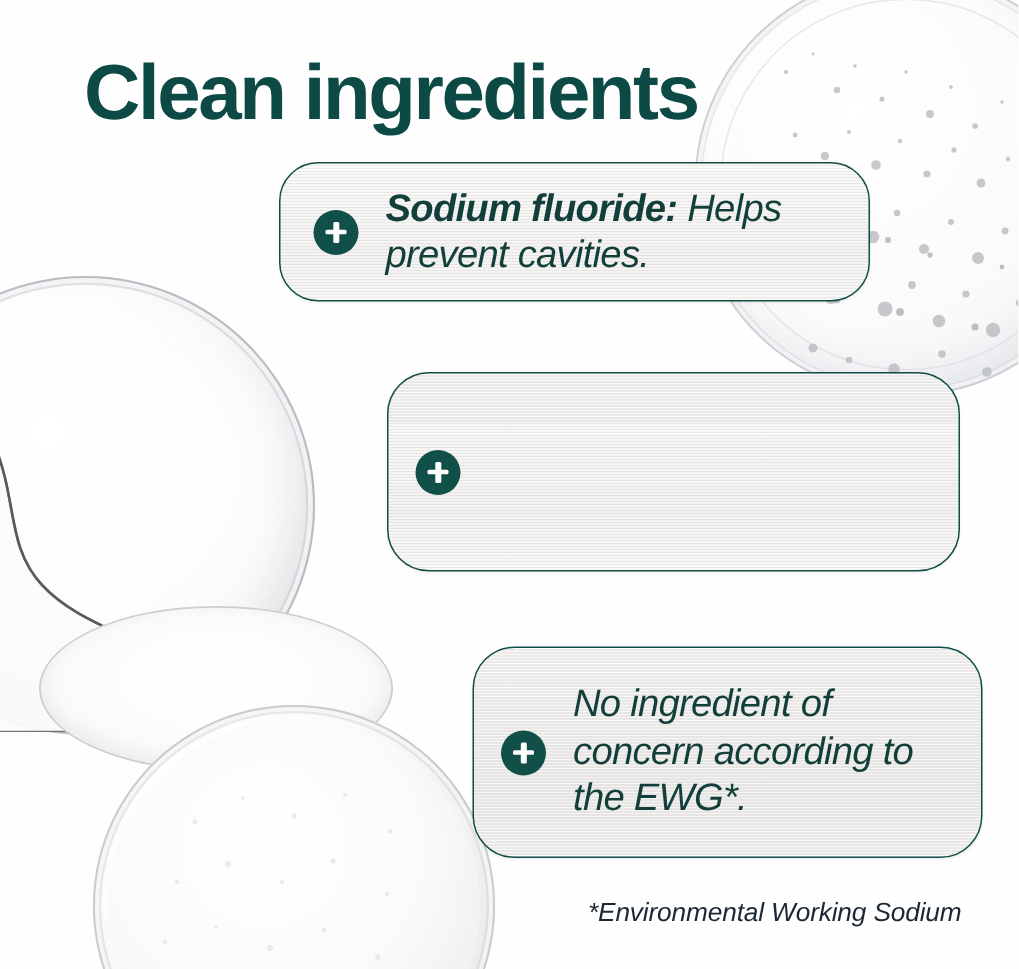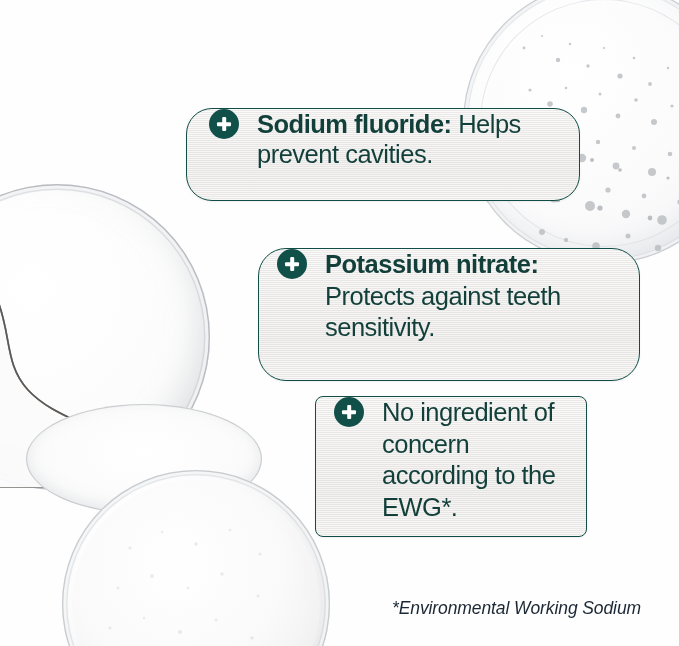--- a/index.html
+++ b/index.html
@@ -142,38 +142,39 @@
     color: #0d4a46;
     line-height: 1.12;
     white-space: nowrap;
   }
 
   
   .fact-card {
     position: absolute;
     box-sizing: border-box;
     display: flex;
-    align-items: flex-start;
+    align-items: center;
     border: 1.6px solid #0f4d46;
     border-radius: 26px;
     background:
       repeating-linear-gradient(
         180deg,
         rgba(255,255,255,0.55) 0px,
         rgba(255,255,255,0.55) 1px,
         rgba(228,227,225,0.55) 1px,
         rgba(228,227,225,0.55) 2px
       ),
       linear-gradient(180deg, #f4f3f2 0%, #eceae8 42%, #e7e5e3 70%, #f1f0ee 100%);
     box-shadow: 0 1px 2px rgba(120,120,120,0.10);
     overflow: hidden;
+    font-style: italic;
   }
   .card-1 { left: 186px; top: 108px;  width: 394px; height: 93px;  border-radius: 26px; }
   .card-2 { left: 258px; top: 248px;  width: 382px; height: 133px; border-radius: 28px; }
-  .card-3 { left: 315px; top: 396px;  width: 272px; height: 141px; border-radius: 8px; }
+  .card-3 { left: 315px; top: 431px;  width: 340px; height: 141px; border-radius: 28px; }
 
   .plus-badge {
     flex: 0 0 auto;
     width: 30px;
     height: 30px;
     border-radius: 50%;
     background: #115049;
     position: relative;
     margin-left: 22px;
   }
@@ -340,29 +341,29 @@
       <g fill="#cccdcf" opacity="0.45">
         <circle cx="150" cy="180" r="2.6"></circle>
           <circle cx="172" cy="196" r="2.2"></circle>
         <circle cx="196" cy="186" r="2.0"></circle>
           <circle cx="188" cy="210" r="2.4"></circle>
         <circle cx="132" cy="208" r="2.0"></circle>
       </g>
     </svg>
   </div>
 
+  <h1 class="page-title">Clean ingredients</h1>
 
   <div class="fact-card card-1">
     <span class="plus-badge"></span>
     <div class="card-text"><span class="lead">Sodium fluoride:</span><span> Helps prevent cavities.</span></div>
   </div>
 
   <div class="fact-card card-2">
     <span class="plus-badge"></span>
-    <div class="card-text"><span class="lead">Potassium nitrate:</span><span> Protects against teeth sensitivity.</span></div>
   </div>
 
   <div class="fact-card card-3">
     <span class="plus-badge"></span>
     <div class="card-text"><span class="lead"></span><span>No ingredient of concern according to the EWG*.</span></div>
   </div>
 
   <div class="footnote">*Environmental Working Sodium</div>
 
 </div>

